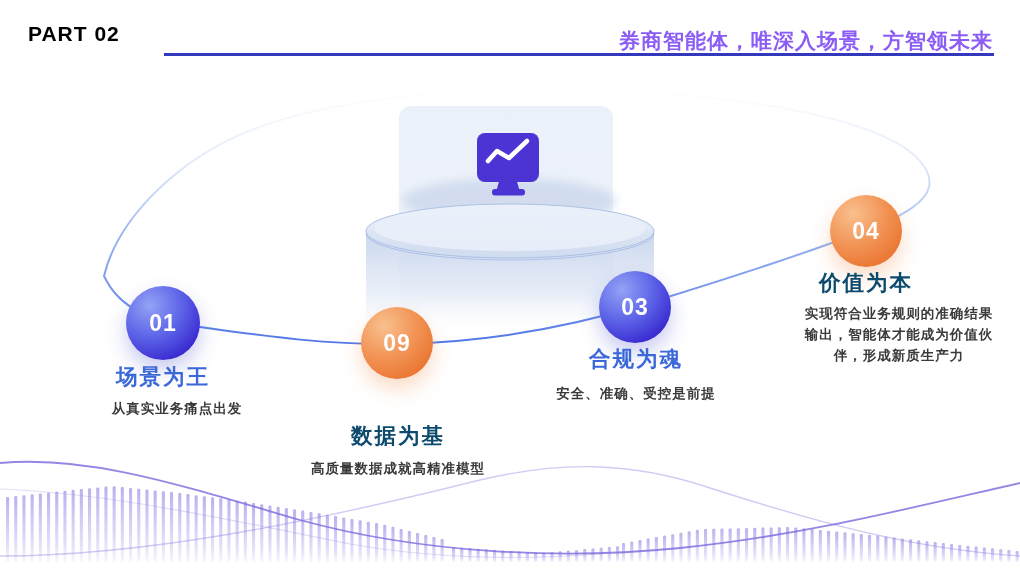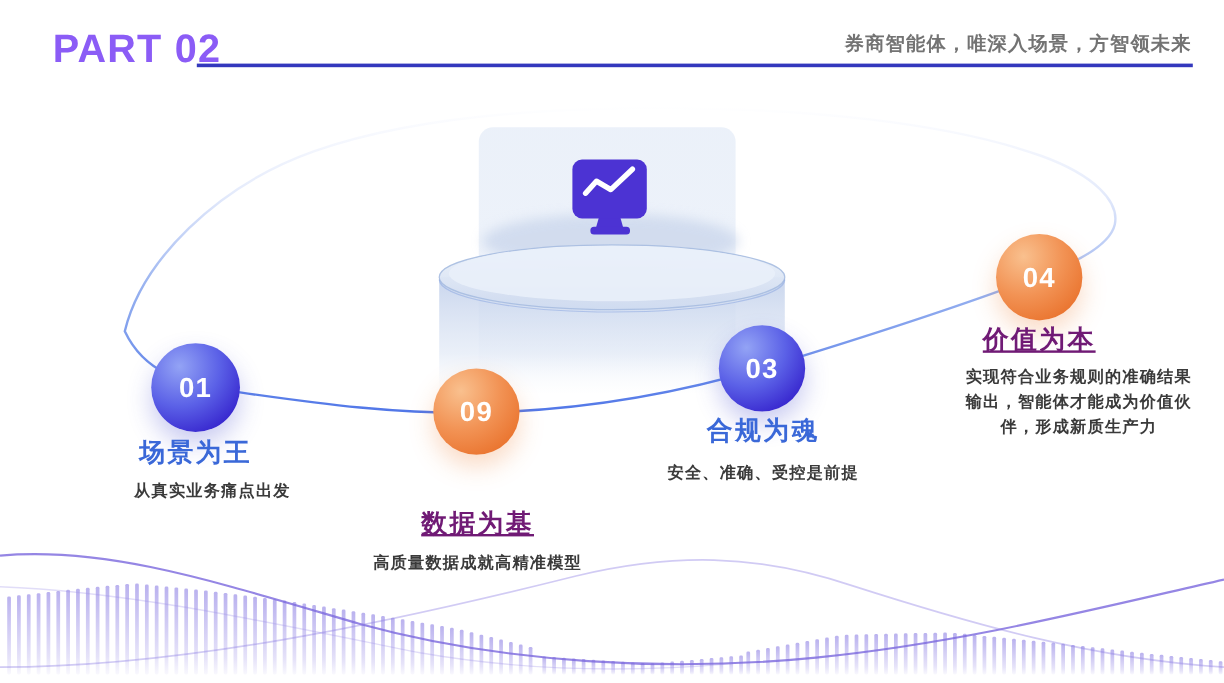--- a/index.html
+++ b/index.html
@@ -2,30 +2,30 @@
 <html><head>
 <meta charset="utf-8">
 <style>
   html,body{margin:0;padding:0;background:#ffffff;}
   .slide{
     position:relative; width:1020px; height:569px; overflow:hidden;
     background:#ffffff; font-family:"Liberation Sans","DejaVu Sans",sans-serif;
   }
   
   .part-label{
-    position:absolute; left:44px; top:22px; font-size:33px; font-weight:800;
-    color:#8b5cf6; letter-spacing:1px; z-index:3;
+    position:absolute; left:28px; top:22px; font-size:21px; font-weight:800;
+    color:#000000; letter-spacing:1px; z-index:3;
   }
   .head-underline{
     position:absolute; left:164px; top:53px; width:830px; height:3px;
     background:#3338bd; z-index:3;
   }
   .head-title{
-    position:absolute; right:27px; top:27px; font-size:16px; font-weight:800;
-    color:#737373; letter-spacing:1px; z-index:3; white-space:nowrap;
+    position:absolute; right:27px; top:27px; font-size:21px; font-weight:800;
+    color:#8b5cf6; letter-spacing:1px; z-index:3; white-space:nowrap;
   }
   
   .decor{position:absolute; left:0; top:0; z-index:1;}
   
   .item{position:absolute; z-index:2;}
   .num-circle{
     position:absolute; border-radius:50%;
     display:flex; align-items:center; justify-content:center;
     color:#ffffff; font-weight:800; font-size:23px; letter-spacing:1px;
   }
@@ -35,21 +35,21 @@
   }
   .num-circle.orange{
     background:radial-gradient(circle at 32% 26%, #f9c08e 0%, #f29355 45%, #ea7530 80%, #e4691f 100%);
     box-shadow:0 10px 20px rgba(236,124,52,.28);
   }
   .item-title{
     position:absolute; transform:translateX(-50%); white-space:nowrap;
     font-size:21.5px; font-weight:800; letter-spacing:2px;
   }
   .item-title.blue{color:#3a68d8;}
-  .item-title.orange{color:#701a75;text-decoration:underline;}
+  .item-title.orange{color:#0c4a6e;}
   .item-sub{
     position:absolute; transform:translateX(-50%); white-space:nowrap;
     font-size:13.5px; font-weight:700; color:#3a3a3a; letter-spacing:1px;
   }
   .item-sub.wrap{
     white-space:normal; width:196px; text-align:center; line-height:21px;
   }
 </style>
 </head>
 <body>

